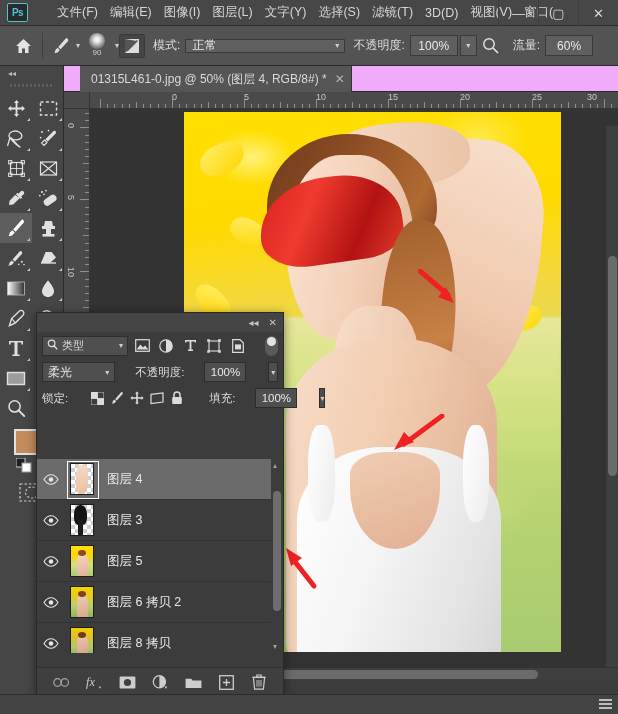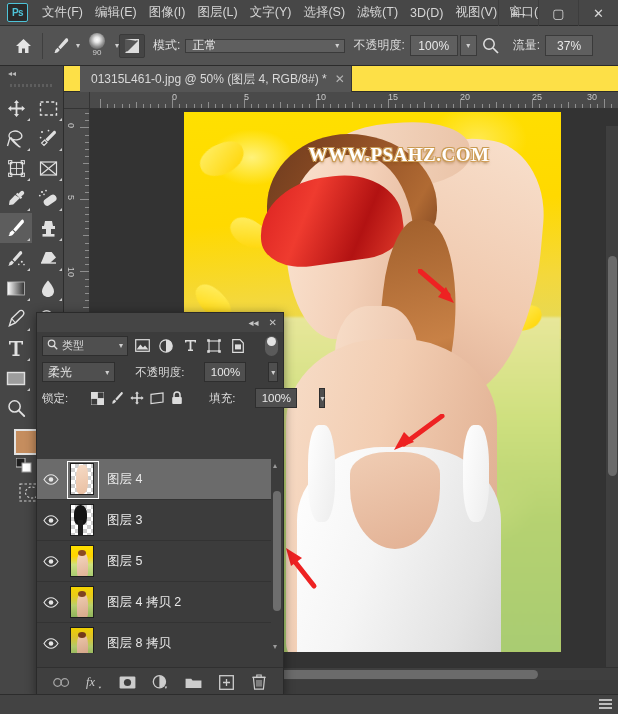--- a/index.html
+++ b/index.html
@@ -13,21 +13,21 @@
   #app { position: relative; width: 618px; height: 714px; background: #3c3c3c; }
 
   
   .menubar {
     position: absolute; left: 0; top: 0; width: 618px; height: 26px;
     background: #474747;
     display: flex; align-items: center;
     border-bottom: 1px solid #2e2e2e;
   }
   .ps-logo {
-    width: 21px; height: 19px; margin-left: 7px; margin-right: 8px;
+    width: 21px; height: 19px; margin-left: 7px; margin-right: 23px;
     background: #2a2a2a; border: 1px solid #4ec3d8; border-radius: 2px;
     color: #4ec3d8; font-size: 10px; font-weight: bold;
     display: flex; align-items: center; justify-content: center;
     letter-spacing: -0.5px;
   }
   .menu-item {
     color: #d6d6d6; font-size: 12.5px; padding: 3px 6px;
     white-space: nowrap; cursor: default;
   }
   .win-controls {
@@ -83,21 +83,21 @@
   }
   .ob-airbrush {
     width: 26px; height: 24px; display: flex; align-items: center; justify-content: center;
     background: #454545; border: 1px solid #3a3a3a; border-radius: 2px;
   }
   .ob-magnifier { width: 28px; display: flex; align-items: center; justify-content: center; }
 
   
   .tabstrip {
     position: absolute; left: 64px; top: 66px; width: 554px; height: 26px;
-    background: #fde047; border-bottom: 1px solid #2c2c2c; text-decoration: underline;
+    background: #f0abfc; border-bottom: 1px solid #2c2c2c; text-decoration: underline;
   }
   .doctab {
     position: absolute; left: 16px; top: 0; height: 26px;
     background: #555555; border-right: 1px solid #343434;
     display: flex; align-items: center; padding: 0 6px 0 11px;
     color: #d9d9d9; font-size: 12px; white-space: nowrap;
   }
   .doctab .tab-close { margin-left: 8px; color: #b5b5b5; font-size: 12px; }
 
   
@@ -469,21 +469,21 @@
     <div class="ob-label">不透明度:</div>
     <div class="ob-field">100%</div>
     <div class="ob-mini">▾</div>
     <div class="ob-magnifier">
       <svg width="17" height="17" viewBox="0 0 17 17">
           <circle cx="7" cy="7" r="5.2" fill="none" stroke="#e0e0e0" stroke-width="1.5"></circle>
           <path d="M11 11 L16 16" stroke="#e0e0e0" stroke-width="1.7"></path>
         </svg>
     </div>
     <div class="ob-label">流量:</div>
-    <div class="ob-field">37%</div>
+    <div class="ob-field">60%</div>
   </div>
 
   <div class="tabstrip">
     <div class="doctab">
       <span>01315L461-0.jpg @ 50% (图层 4, RGB/8#) *</span>
       <span class="tab-close">✕</span>
     </div>
   </div>
 
   <div class="workspace">
@@ -680,21 +680,20 @@
           <div class="bandana"></div>
           <div class="hairside"></div>
           <div class="neck"></div>
           <div class="torso"></div>
           <div class="tank"></div>
           <div class="tank-vneck"></div>
           <div class="strap" style="left:33%"></div>
           <div class="strap" style="left:74%"></div>
         </div>
 
-        <div class="wm">WWW.PSAHZ.COM</div>
 
         <div class="arrow" style="left:62%; top:29%;">
           <svg width="46" height="40" viewBox="0 0 46 40">
             <path d="M2 2 L30 26" stroke="#ee2222" stroke-width="5" stroke-linecap="round"></path>
             <path d="M36 34 L20 28 L28 18 Z" fill="#ee2222"></path>
           </svg>
         </div>
         <div class="arrow" style="left:52%; top:56%;">
           <svg width="66" height="42" viewBox="0 0 66 42">
             <path d="M62 2 L24 30" stroke="#ee2222" stroke-width="5" stroke-linecap="round"></path>
@@ -1079,21 +1078,21 @@
               <path d="M8 0.8 C12 0.8 15 5.5 15 5.5 C15 5.5 12 10.2 8 10.2 C4 10.2 1 5.5 1 5.5 C1 5.5 4 0.8 8 0.8 Z" fill="none" stroke="#e6e6e6" stroke-width="1.1"></path>
               <circle cx="8" cy="5.5" r="2.3" fill="#e6e6e6"></circle>
             </svg>
         </div>
         <div class="thumb-box">
           <div class="thumb-img" style="background:linear-gradient(180deg,#f5d400 0%,#e8cb1a 30%,#b9cf6d 62%,#8fb45c 100%)">
             <div style="position:absolute;left:6px;top:6px;width:11px;height:25px;background:linear-gradient(160deg,#f0cfb5,#d6a889);border-radius:40% 40% 20% 20%;"></div>
             <div style="position:absolute;left:7px;top:4px;width:8px;height:6px;background:#7d4320;border-radius:50%;"></div>
           </div>
         </div>
-        <div class="layer-name">图层 4 拷贝 2</div>
+        <div class="layer-name">图层 6 拷贝 2</div>
       </div>
 
       <div class="layer-item">
         <div class="eye">
           <svg width="16" height="11" viewBox="0 0 16 11">
               <path d="M8 0.8 C12 0.8 15 5.5 15 5.5 C15 5.5 12 10.2 8 10.2 C4 10.2 1 5.5 1 5.5 C1 5.5 4 0.8 8 0.8 Z" fill="none" stroke="#e6e6e6" stroke-width="1.1"></path>
               <circle cx="8" cy="5.5" r="2.3" fill="#e6e6e6"></circle>
             </svg>
         </div>
         <div class="thumb-box">

